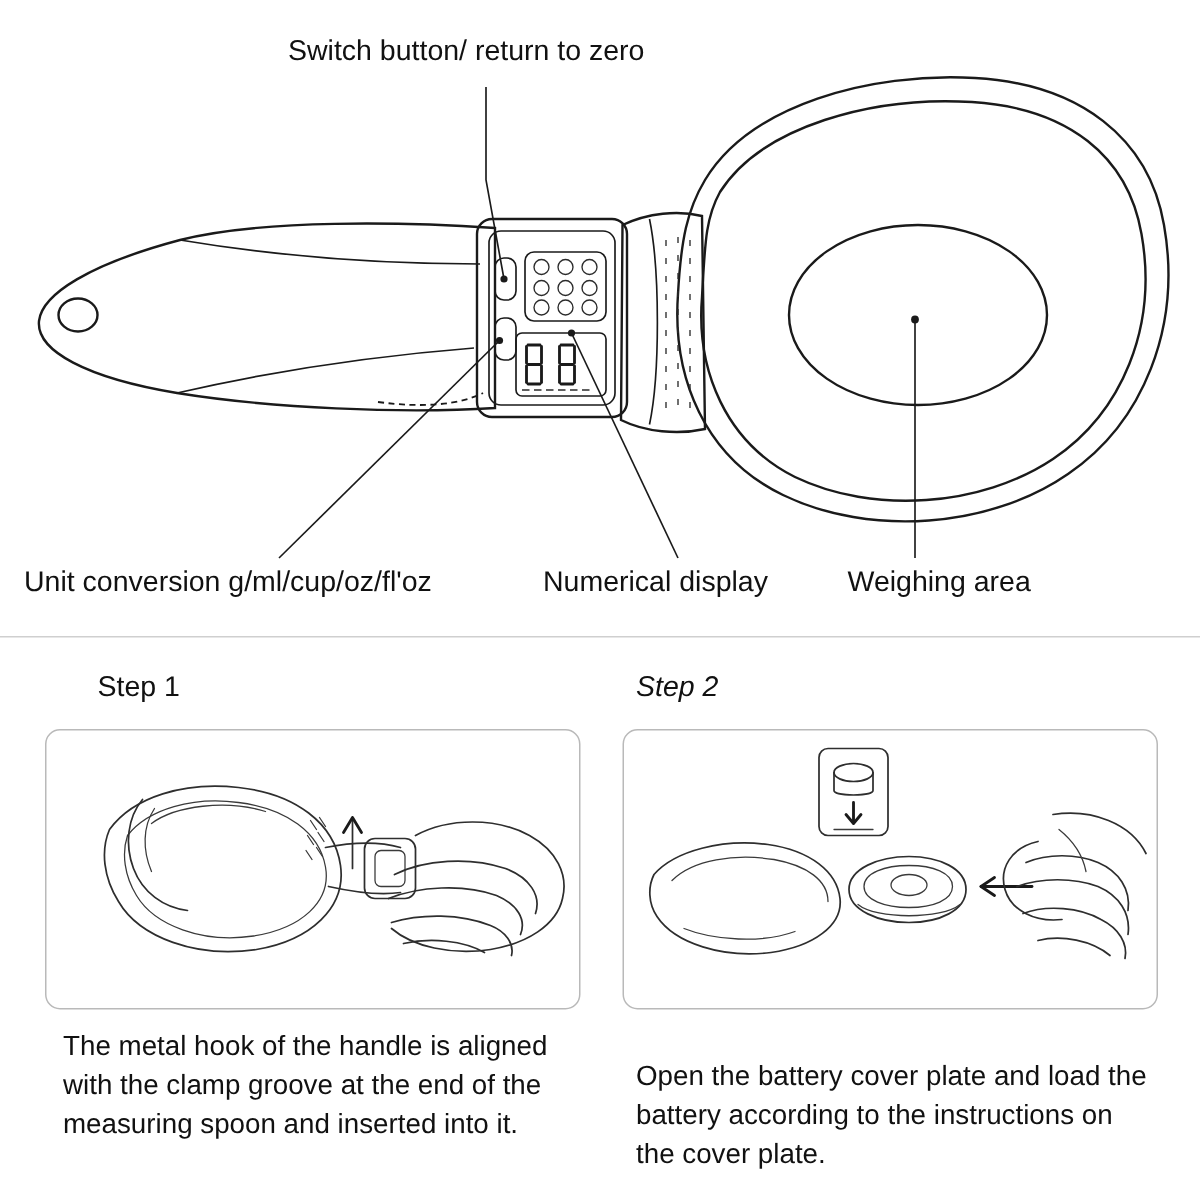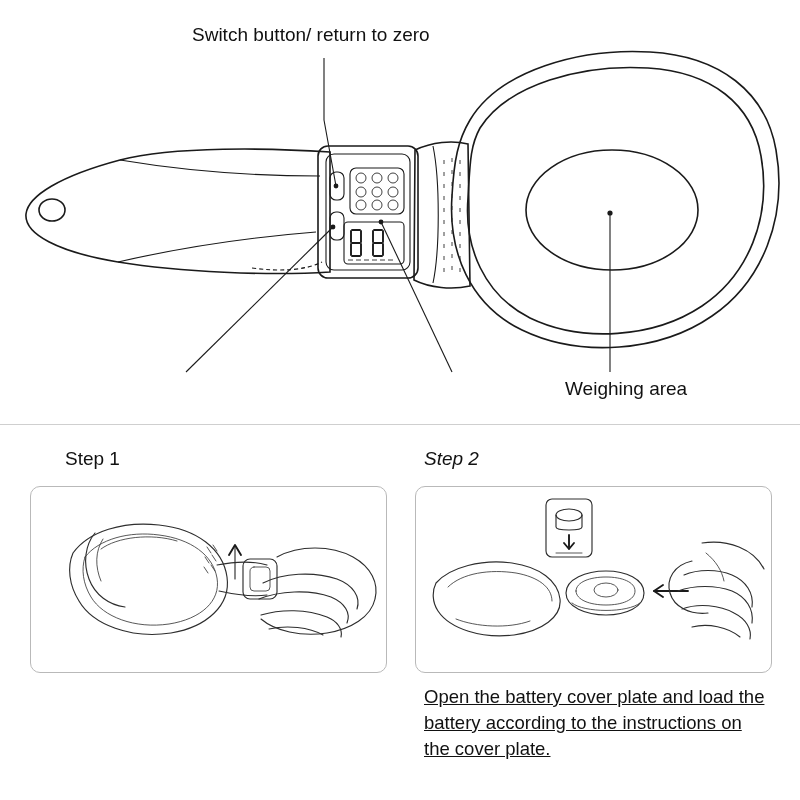--- a/index.html
+++ b/index.html
@@ -69,21 +69,21 @@
   #step1-box { left: 30px;  top: 486px; width: 355px; height: 185px; }
   #step2-box { left: 415px; top: 486px; width: 355px; height: 185px; }
 
   .step-caption {
     position: absolute;
     font-size: 18.5px;
     line-height: 26px;
     color: #111;
   }
   #step1-caption { left: 42px;  top: 684px; width: 350px; }
-  #step2-caption { left: 424px; top: 684px; width: 348px; text-decoration: underline; }
+  #step2-caption { left: 424px; top: 704px; width: 348px; }
 
   svg { display: block; }
   .ln { fill: none; stroke: #1a1a1a; stroke-width: 1.6; }
   .ln-thin { fill: none; stroke: #1a1a1a; stroke-width: 1.1; }
   .ln-hair { fill: none; stroke: #2b2b2b; stroke-width: 0.9; }
   .dash { fill: none; stroke: #1a1a1a; stroke-width: 1.2; stroke-dasharray: 4 3; }
   .dot { fill: #1a1a1a; }
   .sketch { fill: none; stroke: #2e2e2e; stroke-width: 1.15; stroke-linecap: round; stroke-linejoin: round; }
   .sketch-thin { fill: none; stroke: #3a3a3a; stroke-width: 0.85; stroke-linecap: round; stroke-linejoin: round; }
   .seg { fill: none; stroke: #1a1a1a; stroke-width: 1.9; stroke-linecap: round; }
@@ -207,20 +207,22 @@
         <path class="dash" d="M252 268 C 282 272, 306 270, 322 262"></path>
 
         <path class="ln-thin" d="M452 372 L381 222"></path>
         <circle class="dot" cx="381" cy="222" r="2.4"></circle>
 
         <path class="ln-thin" d="M610 372 L610 215"></path>
       </g>
     </svg>
 
     <div class="callout-label" id="label-switch">Switch button/ return to zero</div>
+    <div class="callout-label" id="label-unit">Unit conversion g/ml/cup/oz/fl'oz</div>
+    <div class="callout-label" id="label-display">Numerical display</div>
     <div class="callout-label" id="label-weighing">Weighing area</div>
   </div>
 
   <div id="divider"></div>
 
   <div class="step-title" id="step1-title">Step 1</div>
 
   <div class="step-box" id="step1-box">
     <svg width="355" height="185" viewBox="0 0 355 185">
 
@@ -256,20 +258,21 @@
         <path class="sketch" d="M228 112 C 248 104, 278 102, 300 110 C 314 116, 320 126, 316 136"></path>
         <path class="sketch" d="M230 128 C 250 122, 276 122, 296 130 C 306 134, 312 142, 310 150"></path>
         <path class="sketch" d="M238 142 C 256 138, 278 140, 292 148"></path>
 
         <path class="sketch" d="M64 46 C 54 58, 52 76, 58 92 C 64 108, 78 118, 94 120"></path>
         <path class="sketch-thin" d="M72 52 C 64 64, 64 80, 70 94"></path>
       </g>
     </svg>
   </div>
 
+  <div class="step-caption" id="step1-caption">The metal hook of the handle is aligned with the clamp groove at the end of the measuring spoon and inserted into it.</div>
 
   <div class="step-title" id="step2-title">Step 2</div>
 
   <div class="step-box" id="step2-box">
     <svg width="355" height="185" viewBox="0 0 355 185">
 
       <g>
         <rect class="sketch" x="130" y="12" width="46" height="58" rx="6"></rect>
         <ellipse class="sketch" cx="153" cy="28" rx="13" ry="6"></ellipse>
         <path class="sketch" d="M140 28 l0 12 C 140 44, 166 44, 166 40 l0 -12"></path>

